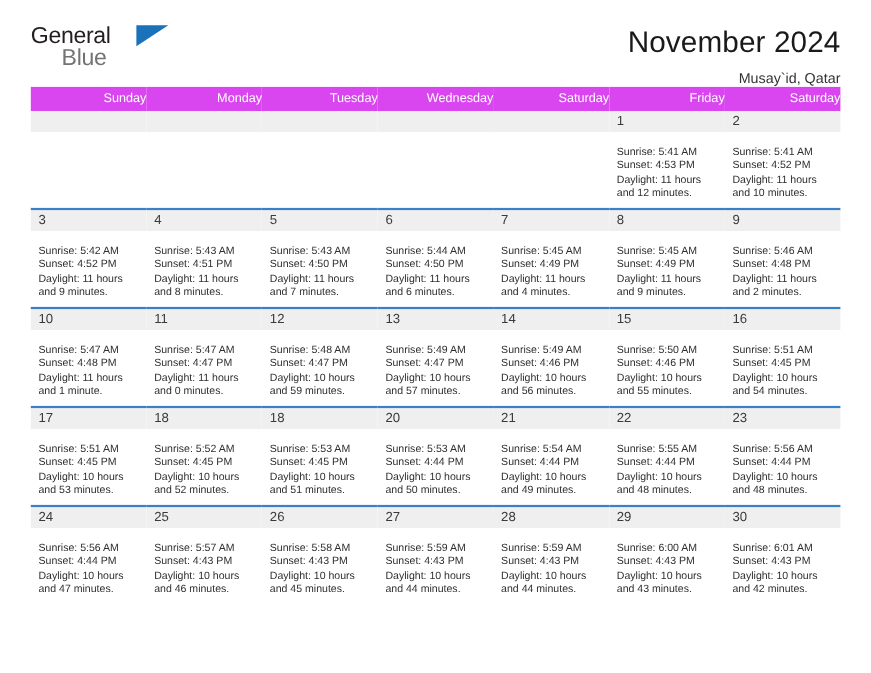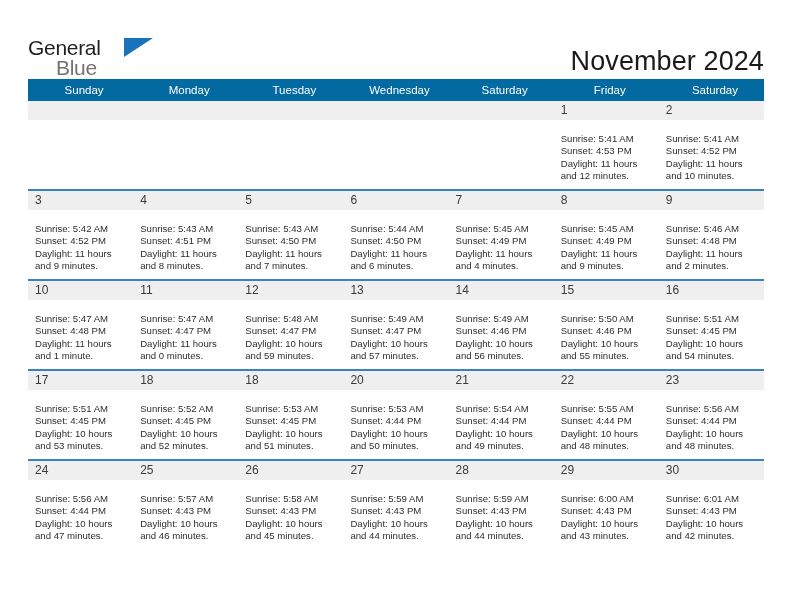--- a/index.html
+++ b/index.html
@@ -21,21 +21,21 @@
     box-sizing: border-box;
     padding: 0 28px;
   }
 
   
   .header {
     display: flex;
     align-items: flex-start;
     justify-content: space-between;
     height: 72px;
-    padding-top: 37px;
+    padding-top: 22px;
     box-sizing: border-box;
   }
   .brand {
     position: relative;
     width: 130px;
     height: 46px;
     line-height: 1;
     user-select: none;
   }
   .brand-general {
@@ -68,44 +68,43 @@
   .title-block {
     text-align: right;
     padding-top: 2px;
   }
   .cal-title {
     font-size: 27px;
     font-weight: normal;
     color: #1a1a1a;
     line-height: 1.1;
     letter-spacing: 0.1px;
-    margin-top: 8px;
   }
   .cal-subtitle {
     font-size: 13px;
     color: #333333;
     margin-top: 10px;
     line-height: 1.1;
   }
 
   
   .calendar {
     width: 736px;
     border-collapse: collapse;
     table-layout: fixed;
     margin-top: 7px;
   }
   .calendar col { width: 105.14px; }
 
   .dow-row th {
-    background: #0369a1;
+    background: #d946ef;
     color: #ffffff;
     font-size: 11.5px;
     font-weight: normal;
-    text-align: center;
+    text-align: right;
     padding: 5px 0 5px 7px;
     height: 19px;
     box-sizing: border-box;
   }
 
   .week-row td {
     vertical-align: top;
     padding: 0;
     border-top: 2px solid #3b7fc4;
     background: #ffffff;
@@ -146,20 +145,21 @@
 <div class="page">
 
   <div class="header">
     <div class="brand">
       <span class="brand-general">General</span>
       <span class="brand-tri"></span>
       <span class="brand-blue">Blue</span>
     </div>
     <div class="title-block">
       <div class="cal-title">November 2024</div>
+      <div class="cal-subtitle">Musay`id, Qatar</div>
     </div>
   </div>
 
   <table class="calendar">
     <colgroup>
       <col>
         <col>
         <col>
         <col>
         <col>

